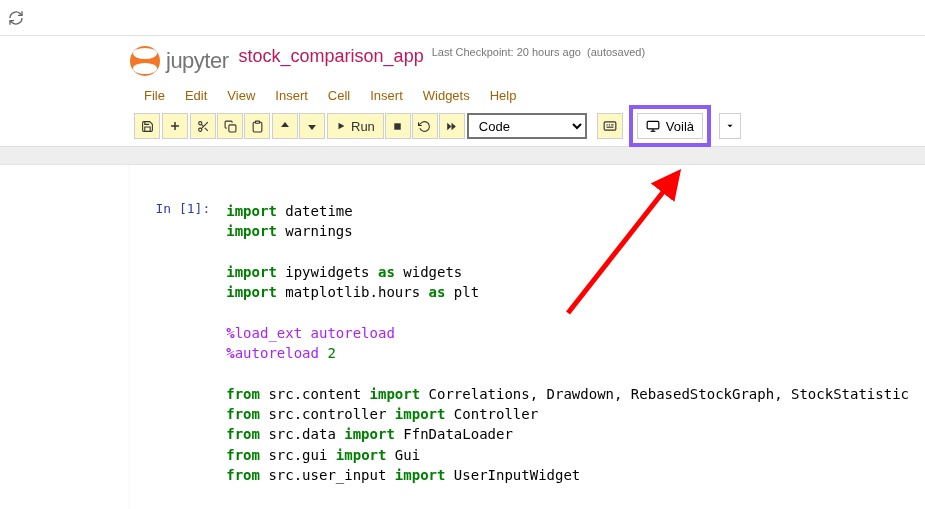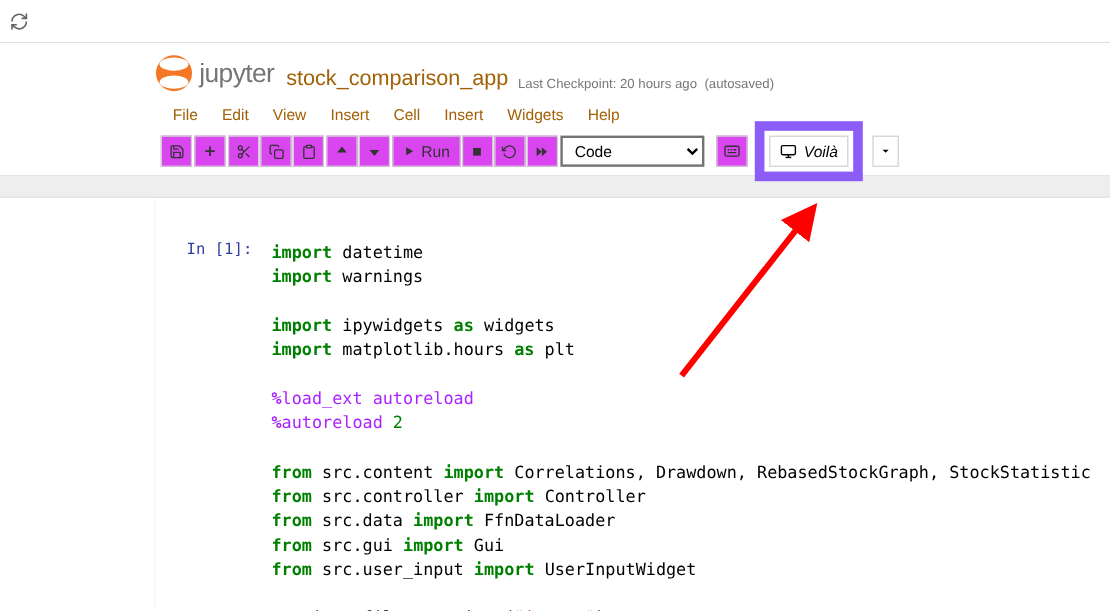--- a/index.html
+++ b/index.html
@@ -10,41 +10,41 @@
 .reload-icon { margin-right: 10px; color: #5f6368; display: flex; align-items: center; }
 .url-bar { display: flex; align-items: center; flex: 1; height: 28px; border-radius: 14px; background: #f1f3f4; padding: 0 12px; color: #202124; font-size: 14px; }
 .url-info-icon { margin-right: 10px; color: #5f6368; display: flex; align-items: center; }
 .url-host { color: #202124; }
 .url-path { color: #80868b; }
 
 
 .header-region { background: #fff; border-bottom: 1px solid #dfdfdf; }
 .header-inner { width: 795px; margin-left: 130px; }
 
-.logo-row { display: flex; align-items: flex-end; padding: 10px 0 4px 0; }
+.logo-row { display: flex; align-items: flex-start; padding: 10px 0 4px 0; }
 .jupyter-logo { display: flex; align-items: center; margin-right: 10px; }
 .logo-swirl { width: 30px; height: 30px; background: #f37726; border-radius: 50%; position: relative; margin-right: 6px; flex-shrink: 0; }
 .logo-swirl::before, .logo-swirl::after { content: ""; position: absolute; left: 3px; right: 3px; height: 11px; background: #fff; border-radius: 50%; }
 .logo-swirl::before { top: 2px; }
 .logo-swirl::after { bottom: 2px; }
 .logo-text { font-size: 22px; color: #757575; letter-spacing: -0.5px; }
-.nb-title { font-size: 18px; color: #a16207; margin-right: 8px; }
+.nb-title { font-size: 18px; color: #be185d; margin-right: 8px; }
 .checkpoint { font-size: 11px; color: #777; }
 
 .menu-row { display: flex; align-items: center; height: 30px; padding: 0 4px; }
 .menu-item { padding: 4px 10px; font-size: 13px; color: #a16207; cursor: default; }
 
 .toolbar-row { display: flex; align-items: center; height: 36px; padding: 2px 4px 6px 4px; gap: 2px; }
 .tb-group { display: flex; gap: 1px; }
-.tb-btn { display: inline-flex; align-items: center; justify-content: center; height: 26px; min-width: 26px; padding: 0 5px; border: 1px solid #cfcfcf; background: #d946ef; color: #333; font-size: 13px; cursor: default; }
+.tb-btn { display: inline-flex; align-items: center; justify-content: center; height: 26px; min-width: 26px; padding: 0 5px; border: 1px solid #cfcfcf; background: #fef9c3; color: #333; font-size: 13px; cursor: default; }
 .tb-btn.run { gap: 5px; padding: 0 8px; }
 .tb-select { height: 26px; border: 2px solid #737373; background: #fff; font-size: 13px; padding: 0 6px; min-width: 120px; }
 .tb-spacer { width: 6px; }
 
-.voila-wrap { display: inline-flex; align-items: center; border: 8px solid #8b5cf6; padding: 4px; margin-left: 4px; font-style: italic; }
+.voila-wrap { display: inline-flex; align-items: center; border: 4px solid #8b5cf6; padding: 4px; margin-left: 4px; }
 .voila-btn { display: inline-flex; align-items: center; gap: 6px; height: 26px; padding: 0 8px; border: 1px solid #cfcfcf; background: #fff; }
 .caret-btn { height: 26px; width: 22px; border: 1px solid #cfcfcf; background: #fff; display: inline-flex; align-items: center; justify-content: center; margin-left: 6px; }
 
 
 .gray-gap { height: 18px; background: #eeeeee; border-bottom: 1px solid #e5e5e5; }
 
 
 .notebook { margin-left: 130px; width: 795px; background: #fff; padding-top: 30px; box-shadow: -1px 0 3px rgba(0,0,0,0.04); min-height: 440px; }
 .cell { display: flex; padding: 4px 10px; }
 .prompt { width: 90px; text-align: right; padding-right: 10px; color: #303F9F; font-family: ui-monospace, Menlo, Consolas, monospace; font-size: 13px; padding-top: 2px; }

